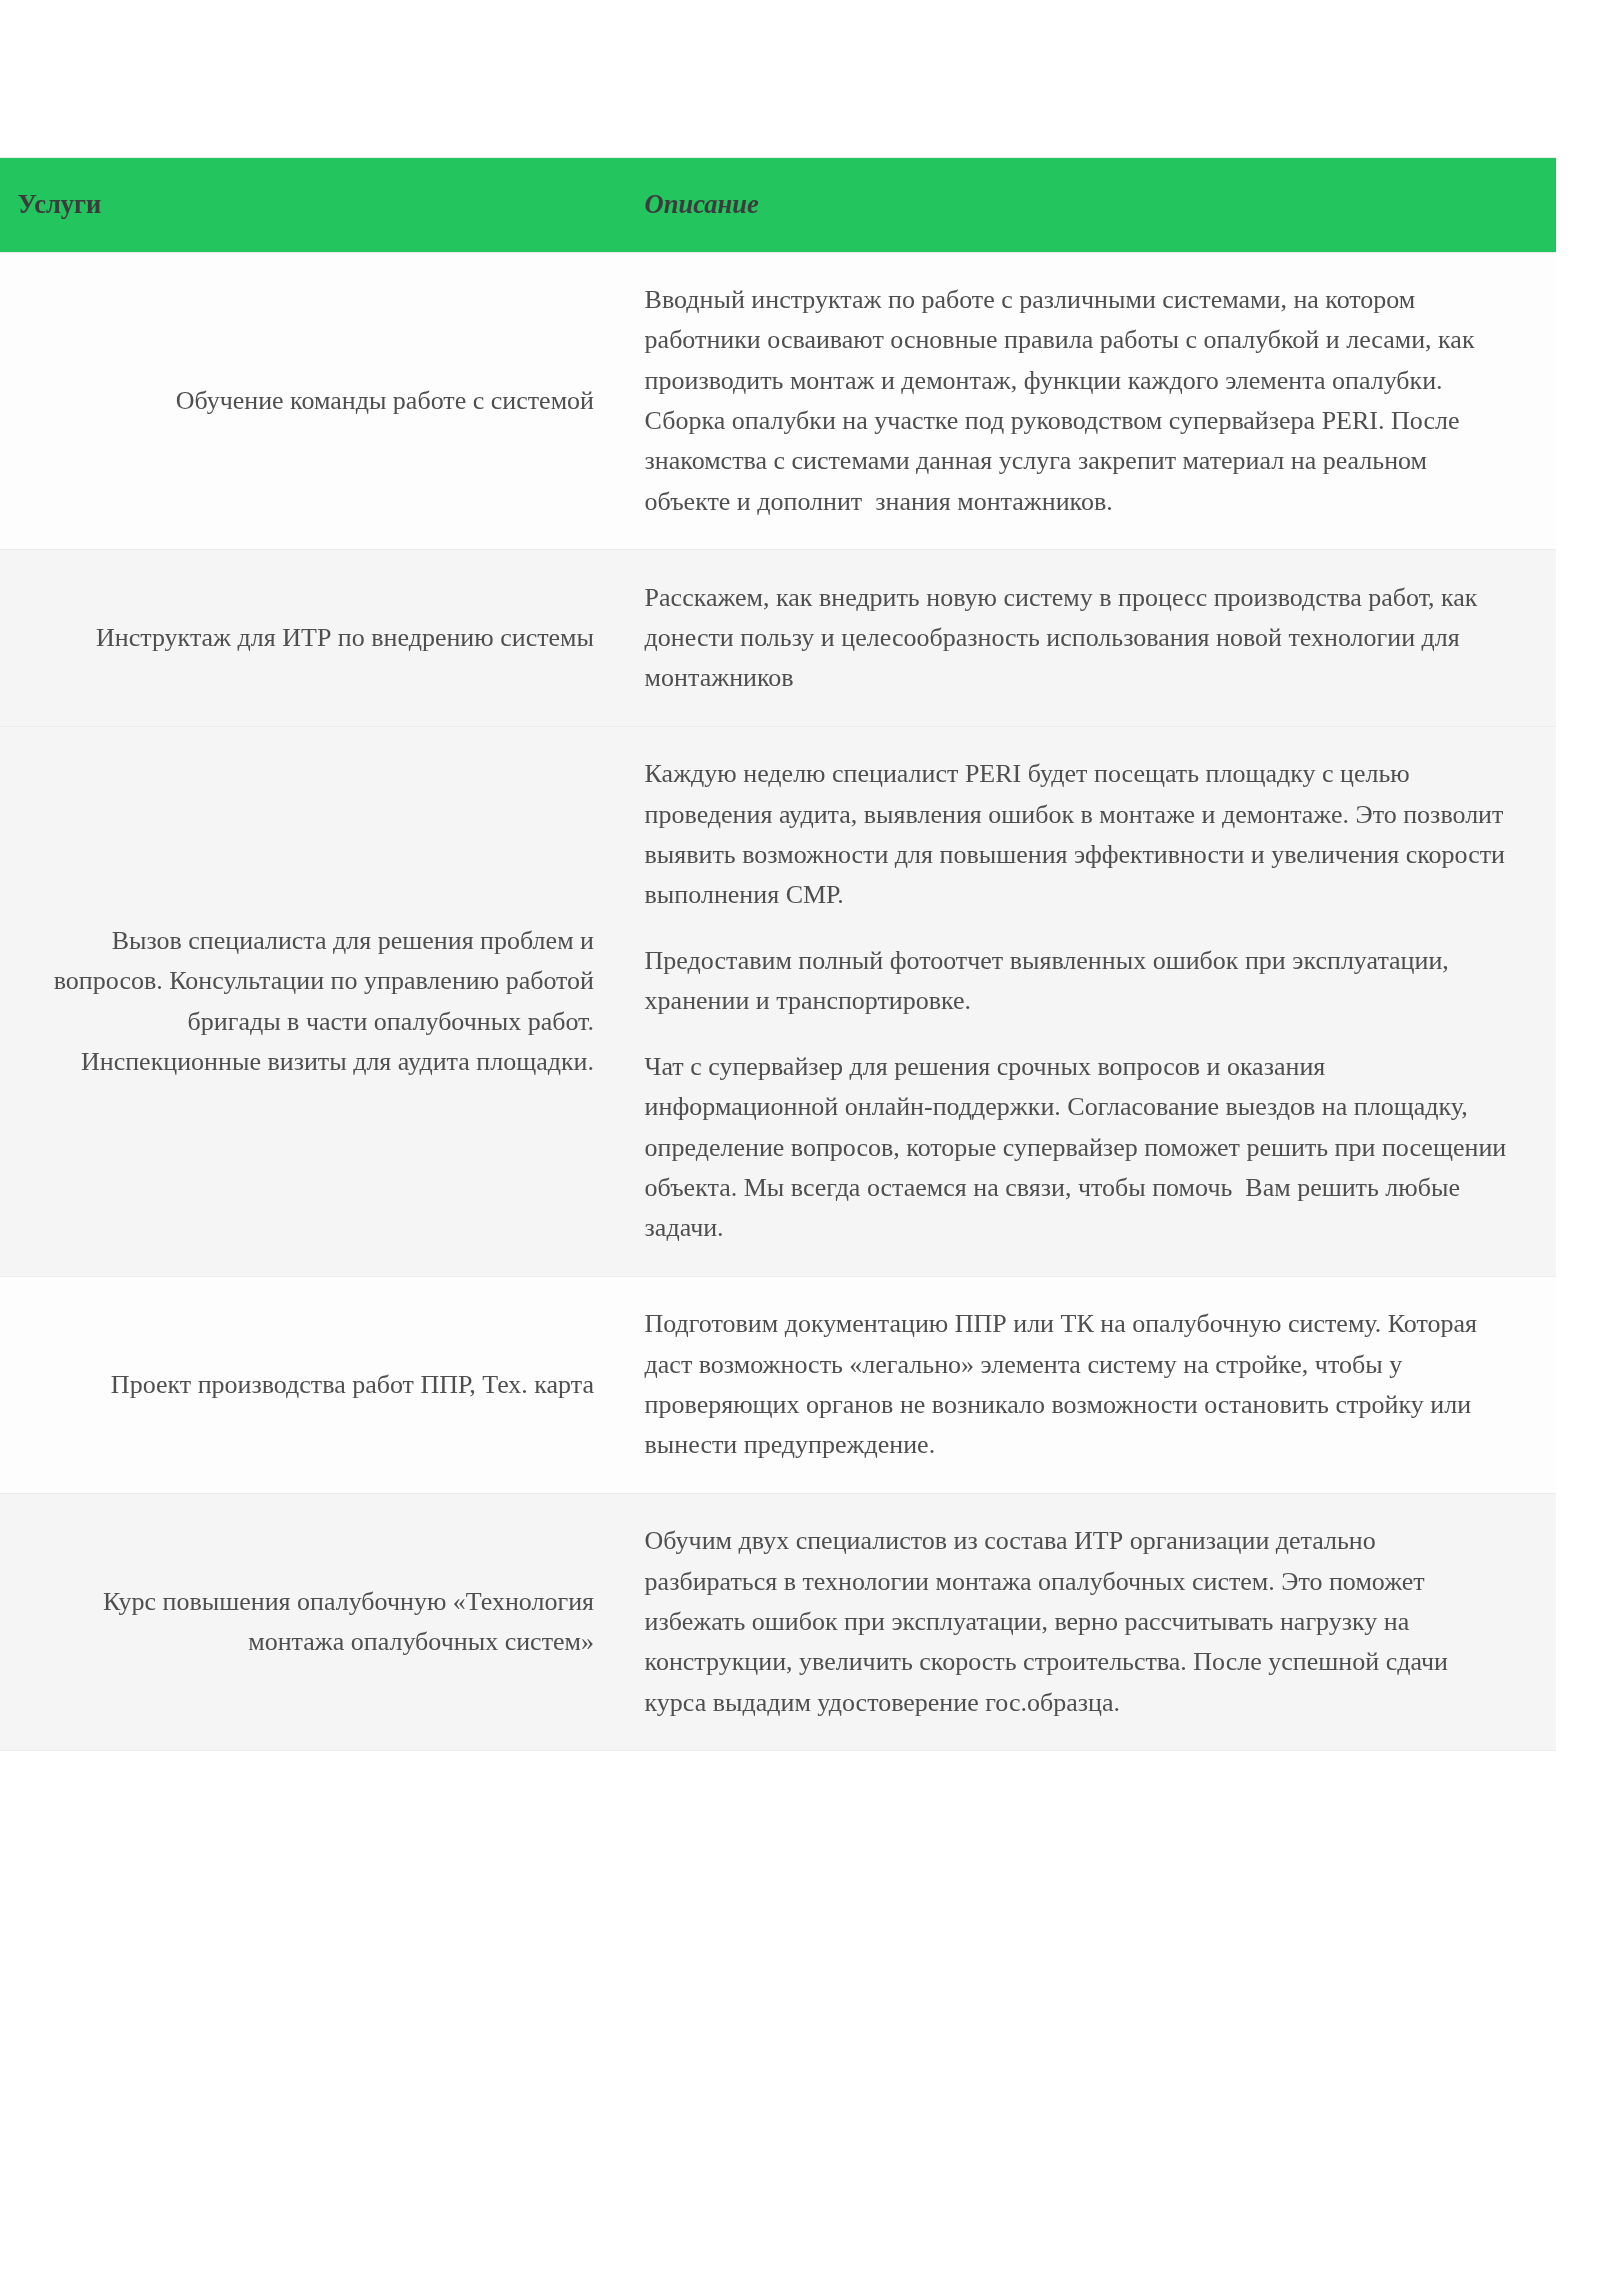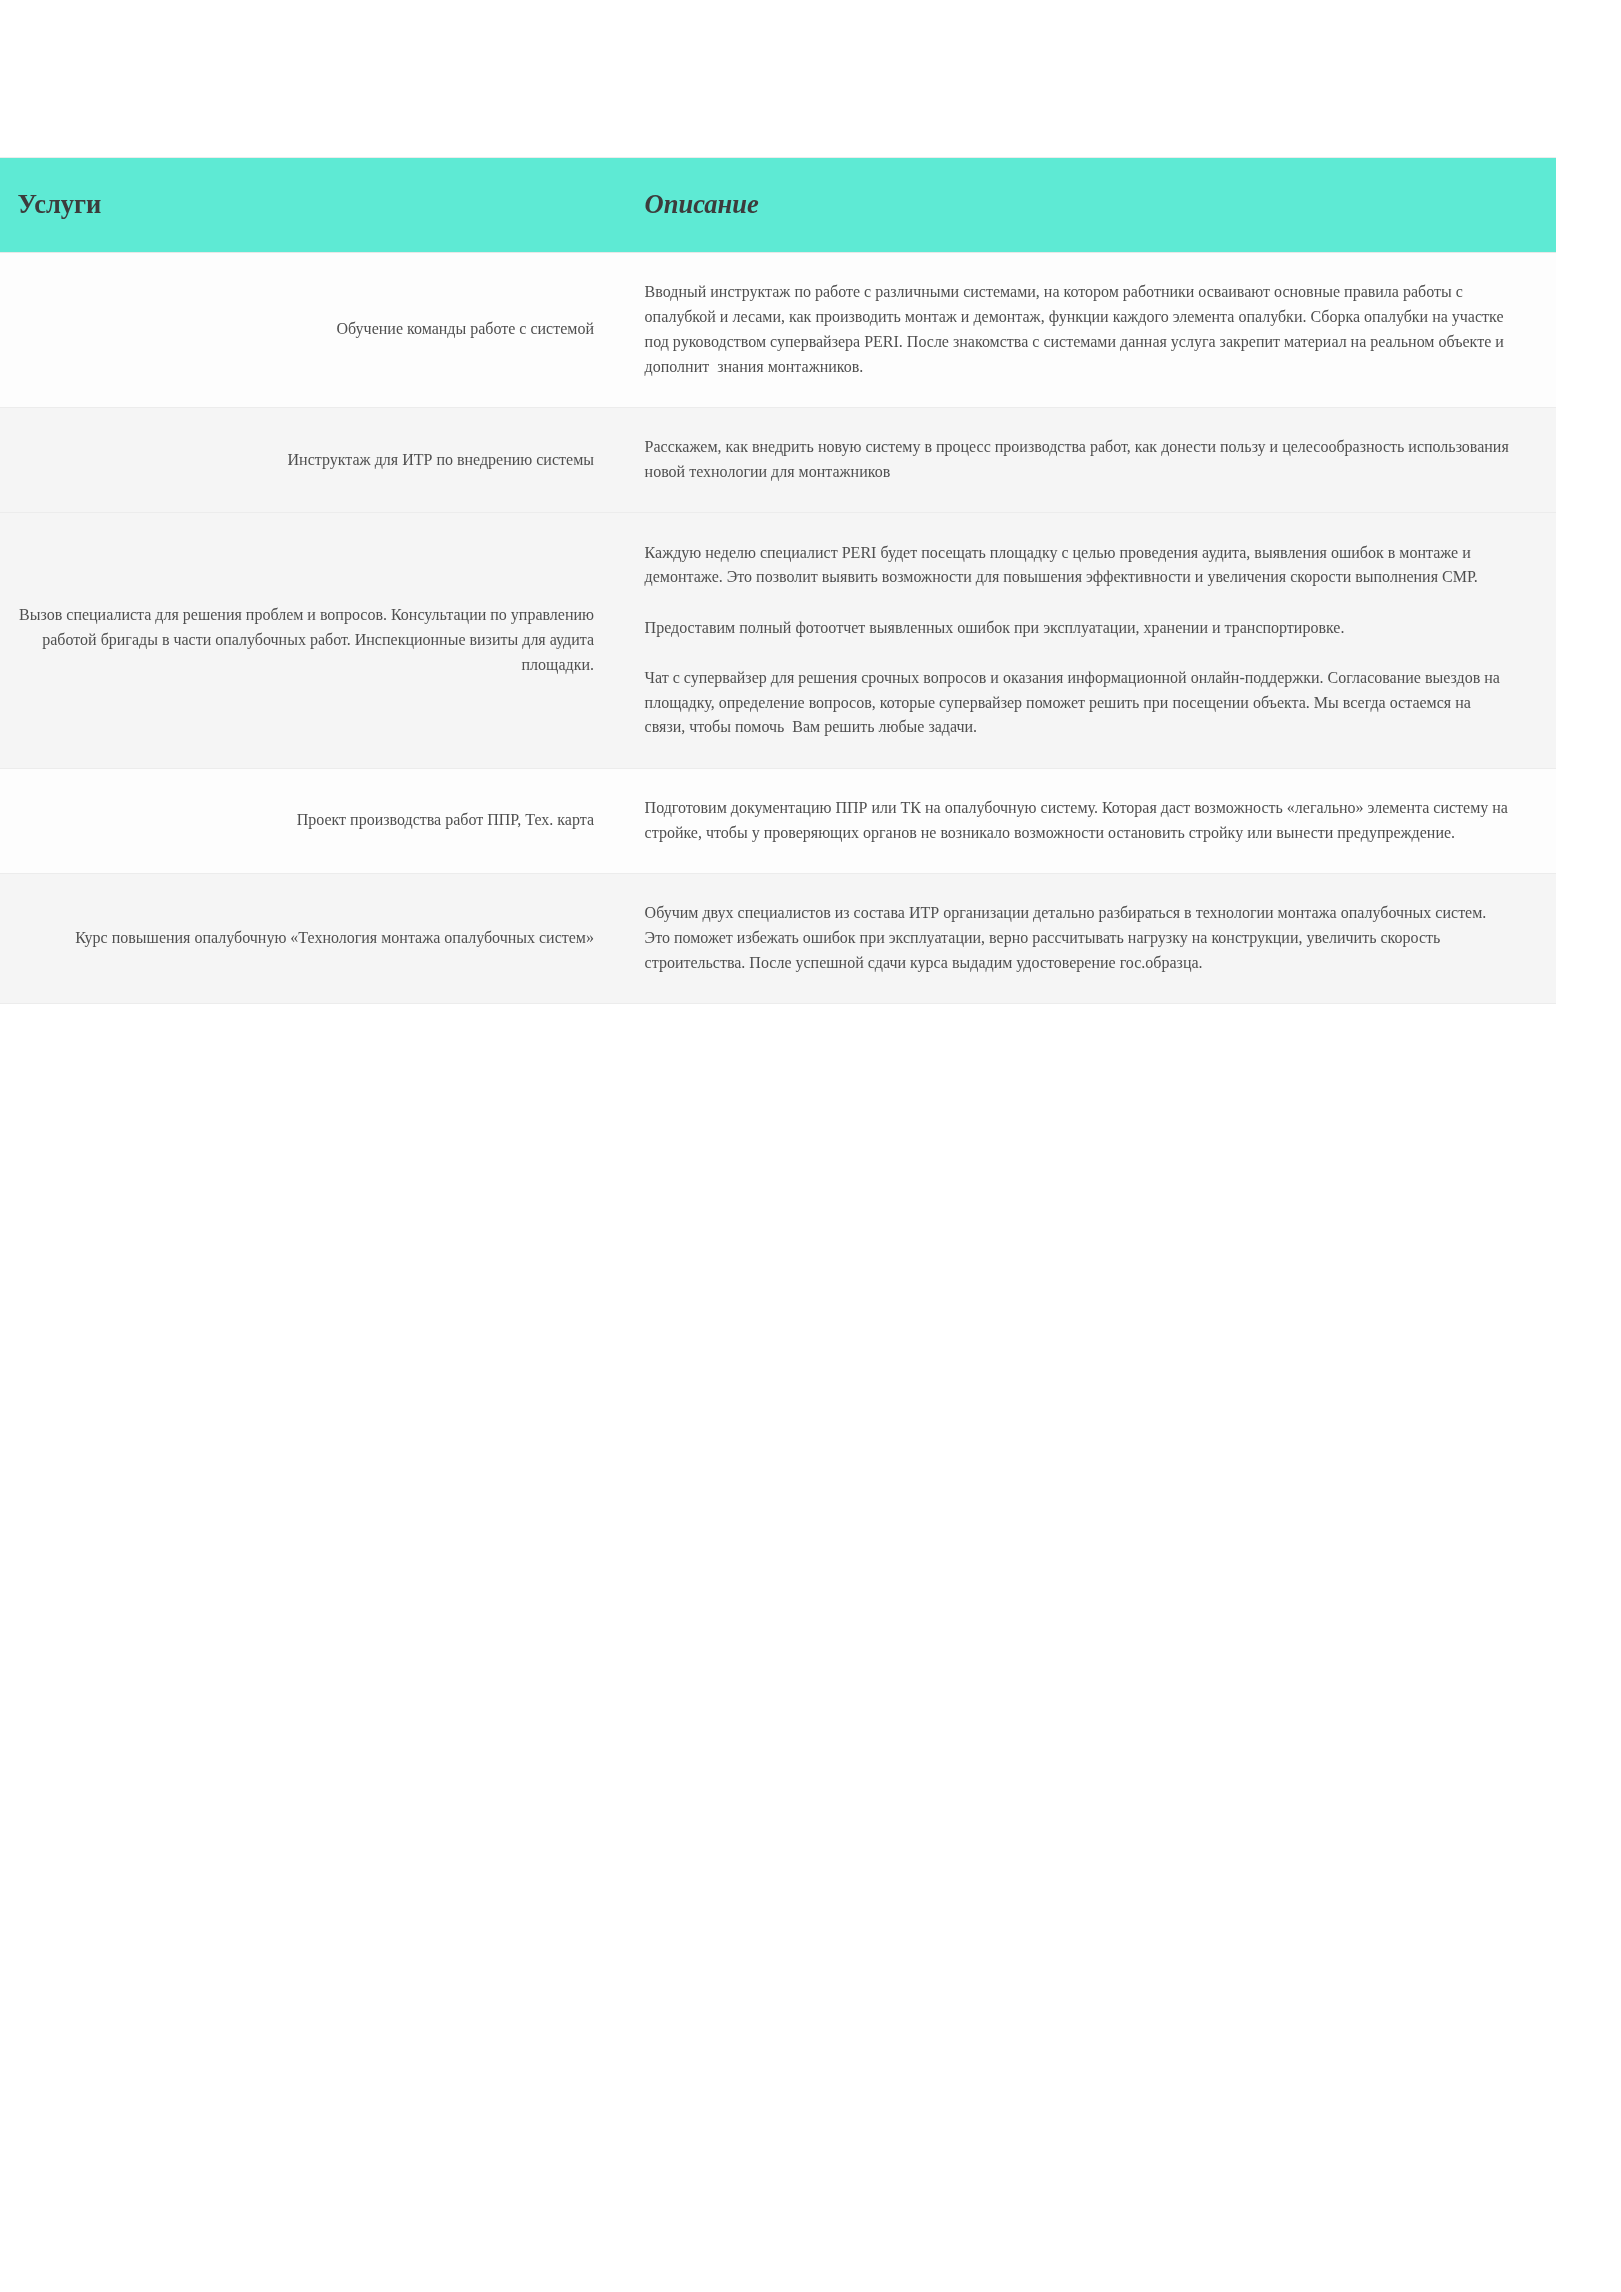--- a/index.html
+++ b/index.html
@@ -29,42 +29,42 @@
   }
   table.services {
     width: 100%;
     border-collapse: collapse;
     table-layout: fixed;
   }
   table.services col.col-service { width: 627px; }
   table.services col.col-desc { width: 929px; }
 
   thead tr.head-row {
-    background: #5eead4;
+    background: #22c55e;
   }
   thead th {
     text-align: left;
     vertical-align: middle;
     font-weight: bold;
     font-size: 26.5px;
     line-height: 1.35;
     color: #3c3c3c;
     padding: 29px 39px 29px 19.6px;
     border-top: 1px solid #ececec;
     border-bottom: 1px solid #e8e8e8;
   }
   thead th.th-service { padding-left: 17.6px; }
   thead th.th-desc { padding-left: 17.6px; font-style: italic; }
 
   tbody tr.row-alt { background: #f5f5f5; }
   tbody tr.row-plain { background: #fdfdfd; }
 
   tbody td {
     vertical-align: middle;
-    font-size: 16px;
+    font-size: 26px;
     line-height: 1.55;
     color: #4f4f4f;
     padding: 27.4px 41px 27.4px 17.6px;
     border-top: 1px solid #ececec;
     border-bottom: 1px solid #ececec;
   }
   tbody td.cell-service {
     padding-right: 33px;
   }
   tbody td.cell-desc {

